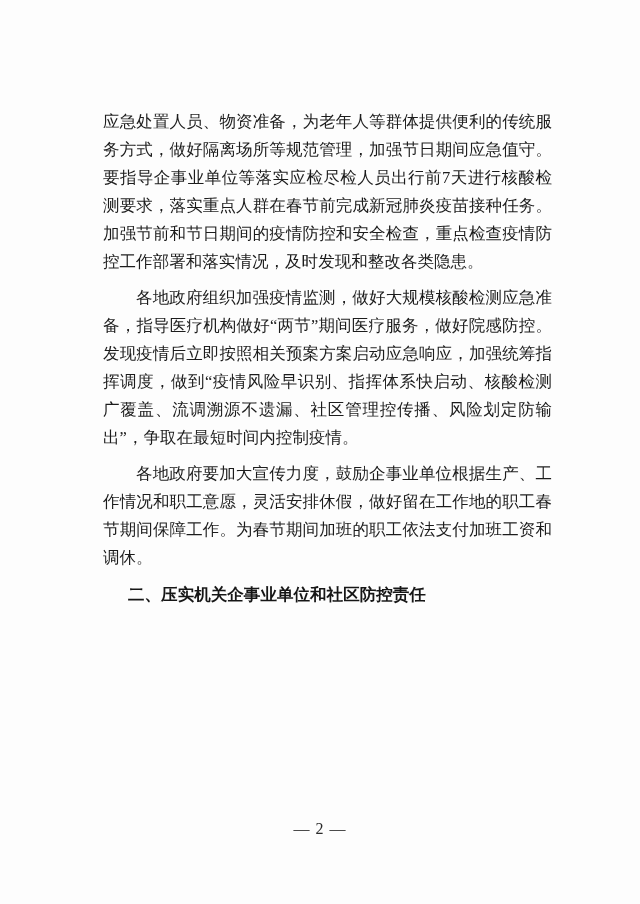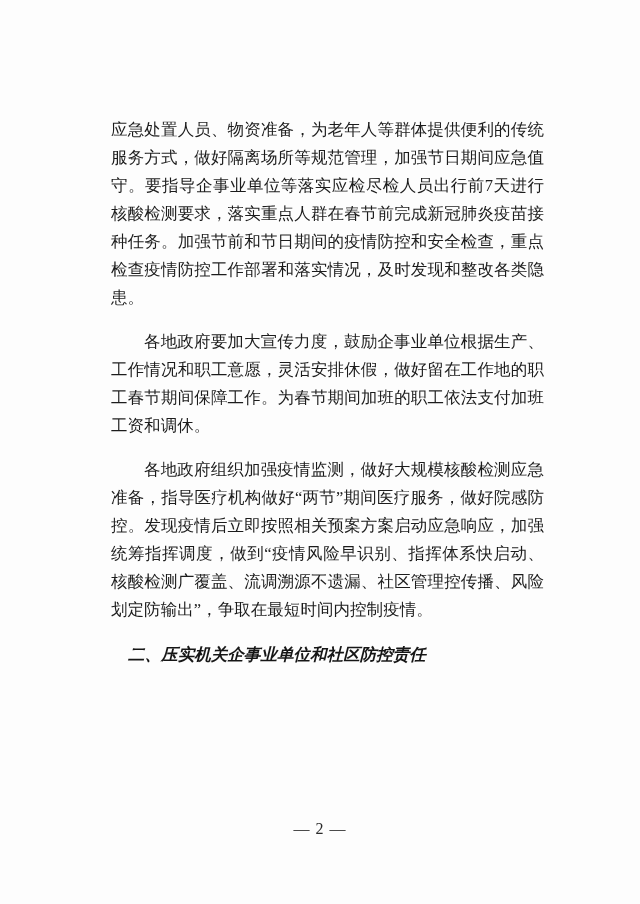--- a/index.html
+++ b/index.html
@@ -20,52 +20,51 @@
     left: 95px;
     top: 100px;
     width: 465px;
     color: #1c1c1c;
     font-size: 16.5px;
     line-height: 28px;
     text-align: justify;
     letter-spacing: 0.05px;
   }
   .para {
-    margin: 16px;
+    margin: 8px;
     text-indent: 2em;
   }
   .para.continuation {
     text-indent: 0;
   }
   .section-heading {
     margin: 6px 0 0 0;
     font-size: 16.5px;
     line-height: 28px;
     text-indent: 2em;
     font-weight: 700;
     font-family: "Liberation Sans", "DejaVu Sans", sans-serif;
     color: #161616;
     text-align: left;
-    font-style: italic;
   }
   .page-footer {
     position: absolute;
     left: 0;
     top: 820px;
     width: 640px;
     text-align: center;
     font-size: 16px;
     color: #2a2a2a;
     letter-spacing: 1px;
   }
 </style>
 </head>
 <body>
 
 <div class="page">
   <div class="content">
     <p class="para continuation">应急处置人员、物资准备，为老年人等群体提供便利的传统服务方式，做好隔离场所等规范管理，加强节日期间应急值守。要指导企事业单位等落实应检尽检人员出行前7天进行核酸检测要求，落实重点人群在春节前完成新冠肺炎疫苗接种任务。加强节前和节日期间的疫情防控和安全检查，重点检查疫情防控工作部署和落实情况，及时发现和整改各类隐患。</p>
+    <p class="para">各地政府组织加强疫情监测，做好大规模核酸检测应急准备，指导医疗机构做好“两节”期间医疗服务，做好院感防控。发现疫情后立即按照相关预案方案启动应急响应，加强统筹指挥调度，做到“疫情风险早识别、指挥体系快启动、核酸检测广覆盖、流调溯源不遗漏、社区管理控传播、风险划定防输出”，争取在最短时间内控制疫情。</p>
     <p class="para">各地政府要加大宣传力度，鼓励企事业单位根据生产、工作情况和职工意愿，灵活安排休假，做好留在工作地的职工春节期间保障工作。为春节期间加班的职工依法支付加班工资和调休。</p>
-    <p class="para">各地政府组织加强疫情监测，做好大规模核酸检测应急准备，指导医疗机构做好“两节”期间医疗服务，做好院感防控。发现疫情后立即按照相关预案方案启动应急响应，加强统筹指挥调度，做到“疫情风险早识别、指挥体系快启动、核酸检测广覆盖、流调溯源不遗漏、社区管理控传播、风险划定防输出”，争取在最短时间内控制疫情。</p>
     <h2 class="section-heading">二、压实机关企事业单位和社区防控责任</h2>
   </div>
   <div class="page-footer">— 2 —</div>
 </div>
 
 </body></html>

